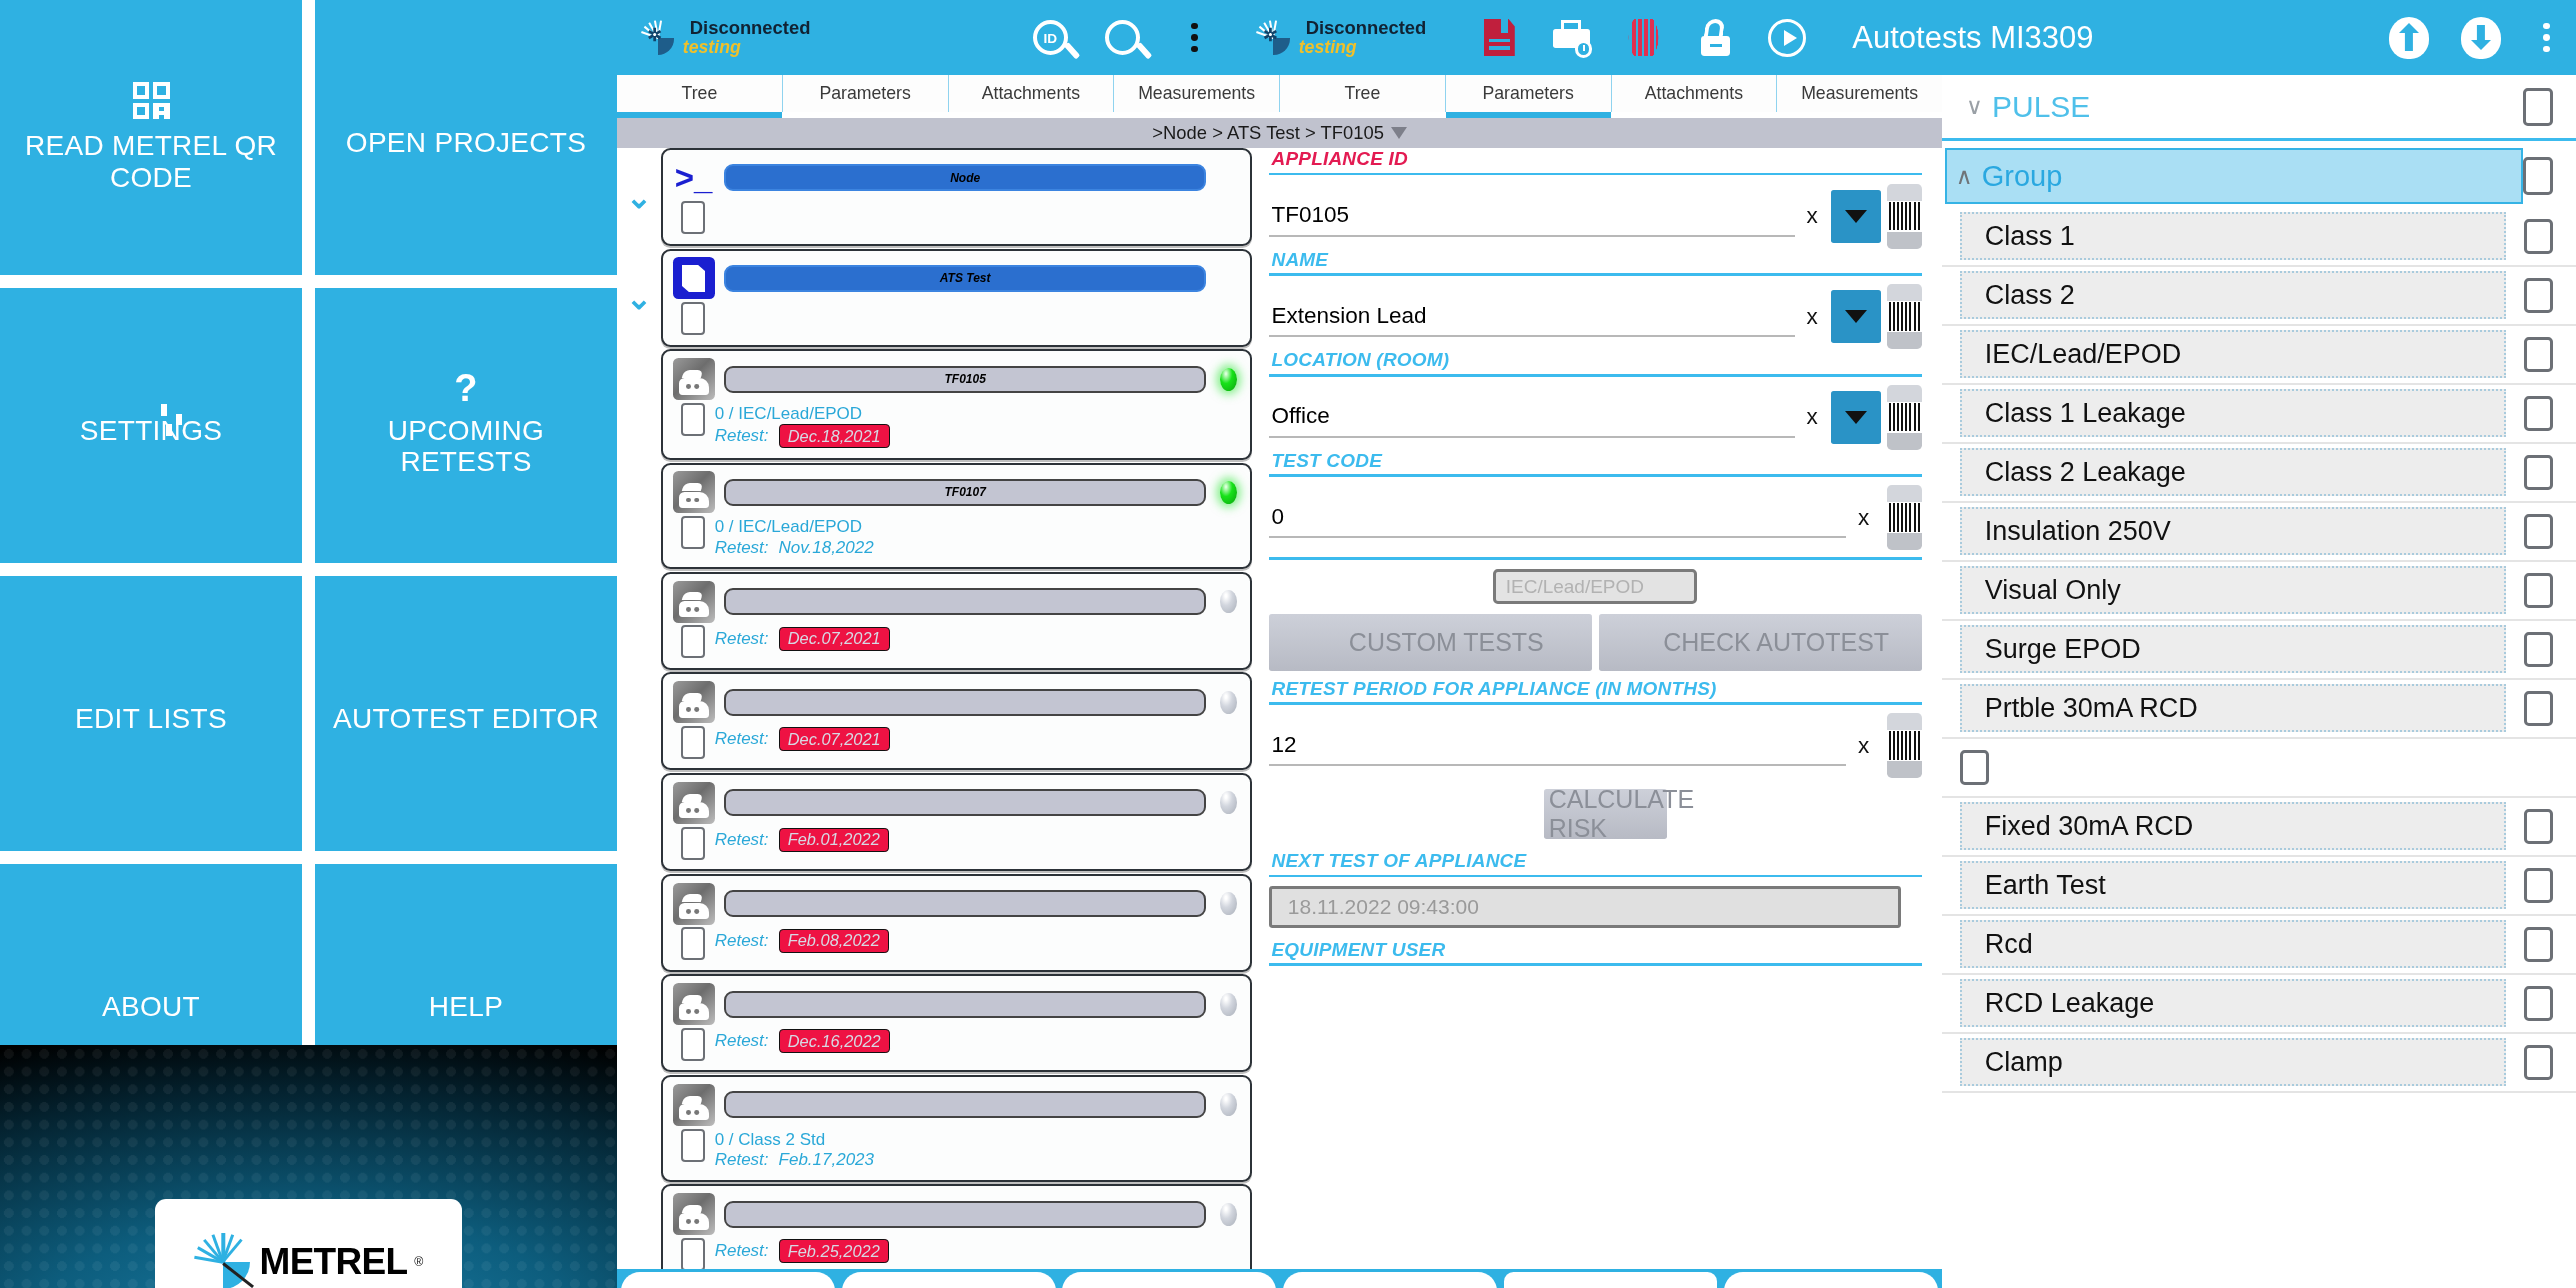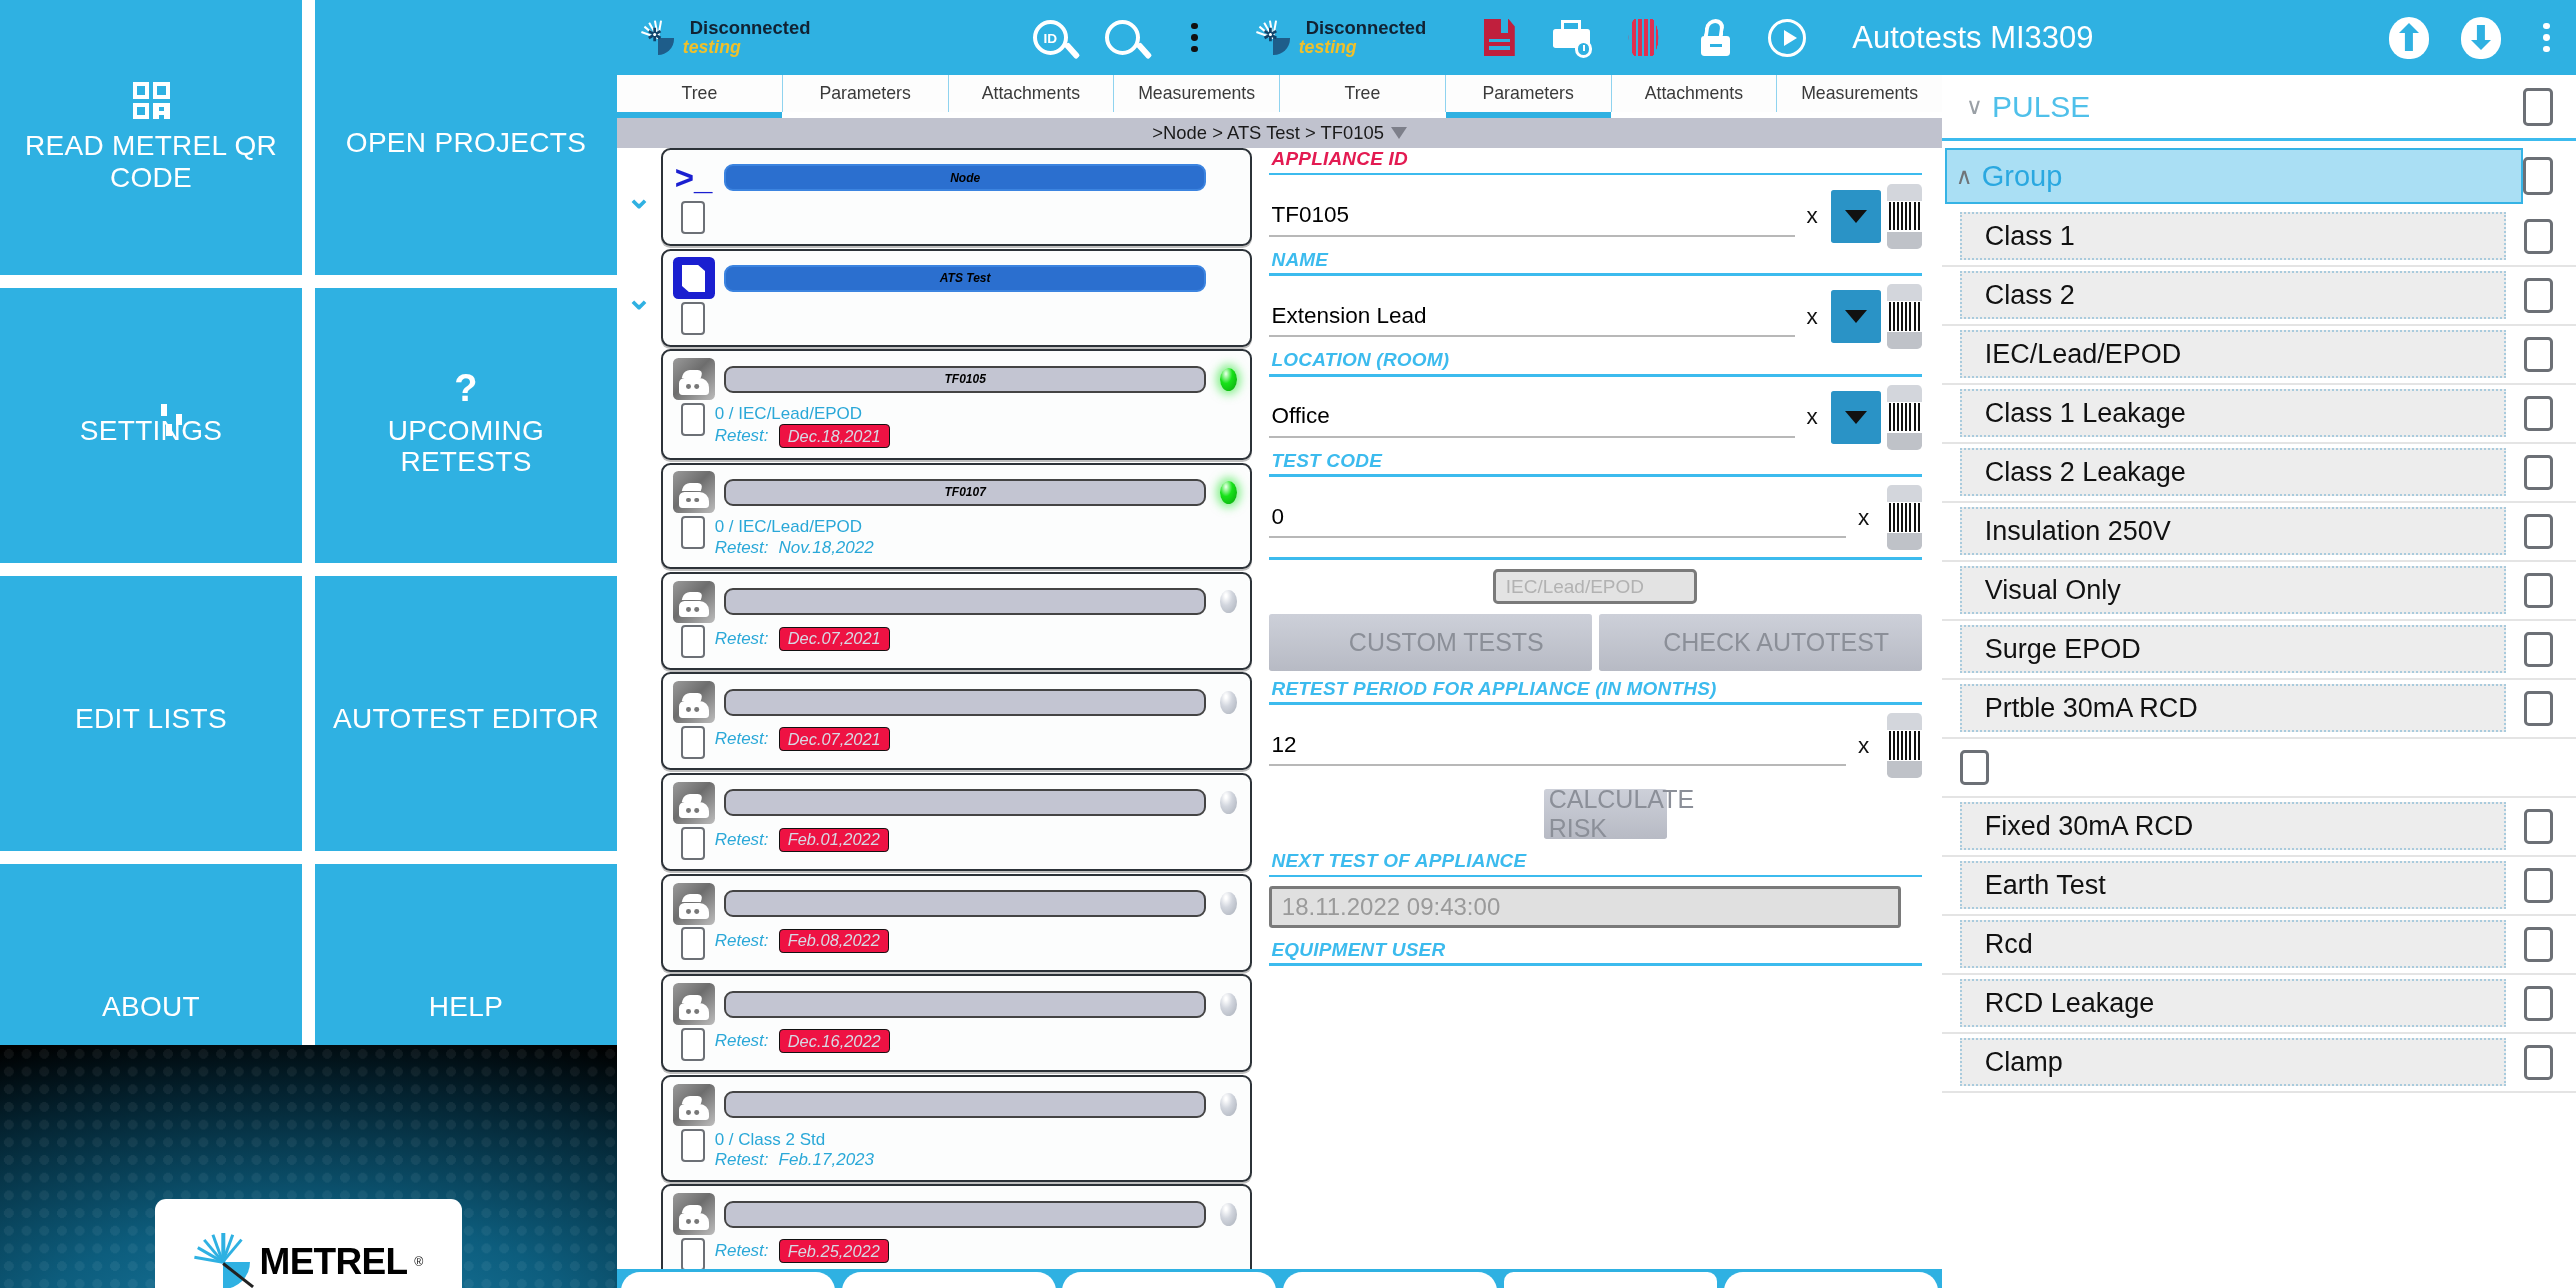--- a/index.html
+++ b/index.html
@@ -227,22 +227,22 @@
     background:repeating-linear-gradient(to right,#111 0 2px,#fff 2px 4.1px); }
   .readonly-pill { margin:9.5px auto 0 auto; width:204px; height:35px; background:#e3e3e3;
     border:3.4px solid #7a7a7a; border-radius:4.8px; display:flex; align-items:center;
     padding-left:9.5px; font-size:19px; color:#b2b2b2; }
   .btnrow { display:flex; gap:6.8px; margin-top:9.5px; padding-right:20.4px; }
   .gbtn { flex:1; height:57px; border-radius:2.7px; display:flex; align-items:center;
     justify-content:center; font-size:25px; color:#8b8f98;
     background:linear-gradient(to bottom,#cdd0d9,#b7bac4);padding-left:32px; }
   .gbtn.small { flex:none; width:123px; margin:11px auto 0 auto; height:50px; }
   .ro-field { margin-top:8.2px; height:42px; background:#e0e0e0; border:3.4px solid #7a7a7a;
-    border-radius:3.4px; display:flex; align-items:center; padding-left:10px;
-    font-size:24px; color:#9a9a9a; margin-right:20.4px; }
+    border-radius:3.4px; display:flex; align-items:center; padding-left:16px;
+    font-size:21px; color:#9a9a9a; margin-right:20.4px; }
   .blank-line { height:63px; border-bottom:2px solid #c8c8c8; margin-right:20.4px; }
 
   
   #right { position:absolute; left:1942px; top:75px; width:634px; height:1213px;
     background:#fff; overflow:hidden; }
   .r-head { display:flex; align-items:center; height:63px; padding:0 0 0 15px; }
   .r-chev { width:35px; color:#9aa0a6; font-size:23px; display:flex;
     align-items:center; justify-content:center; }
   .r-title { flex:1; font-size:30px; color:#4fc0ea; }
   .r-check { width:30px; height:38px; border:3.4px solid #6c7076; border-radius:4.8px;

